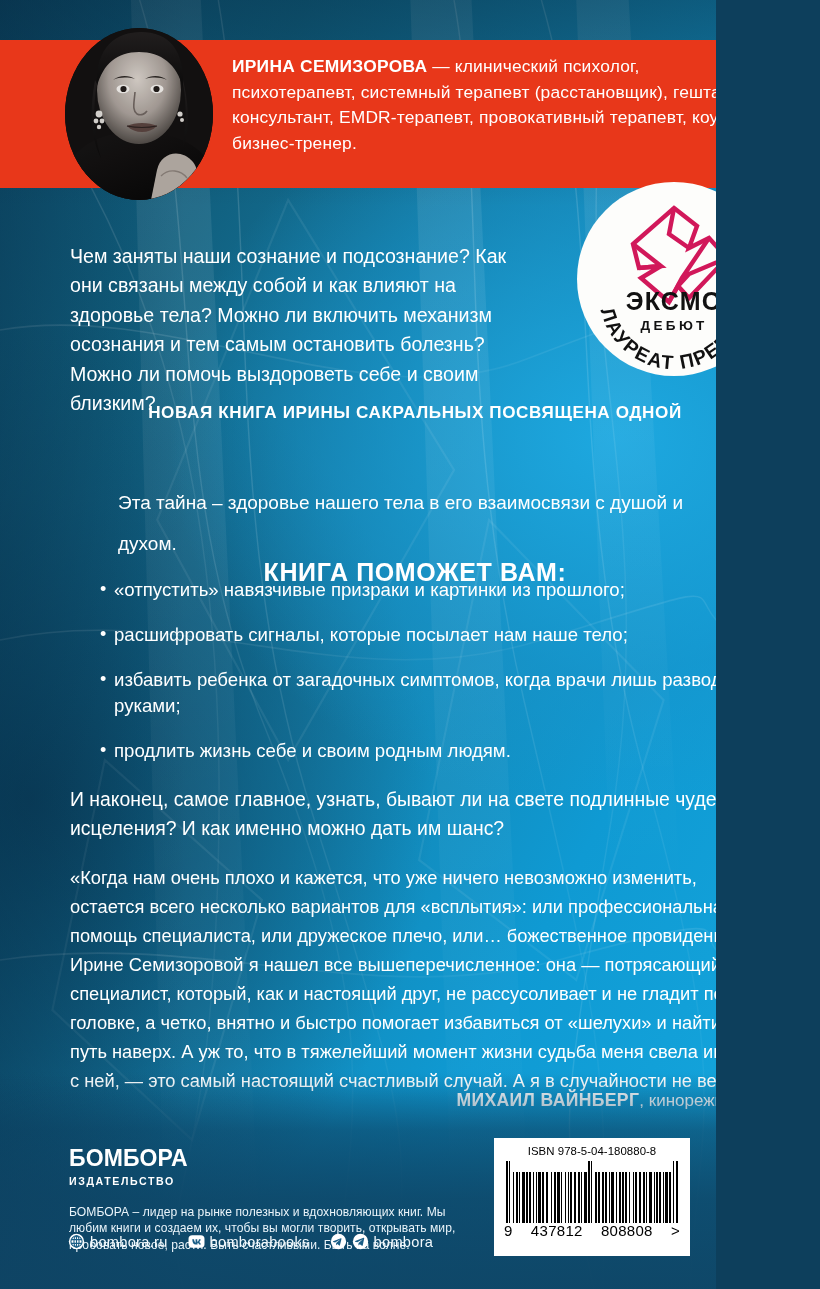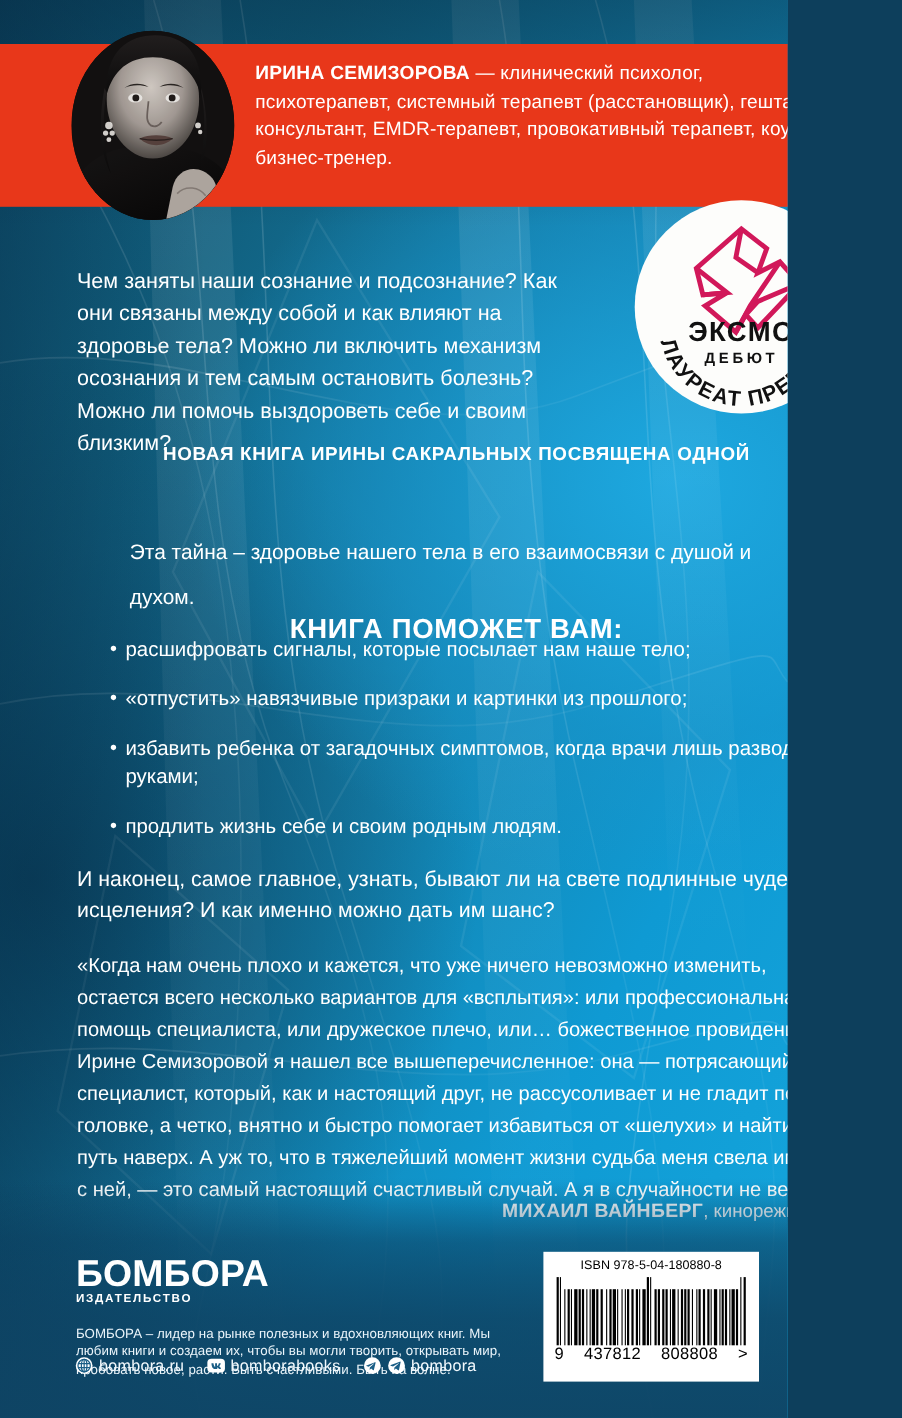--- a/index.html
+++ b/index.html
@@ -117,21 +117,21 @@
   .bottom-fade{
     position:absolute;left:0;bottom:0;width:100%;height:215px;
     background:linear-gradient(180deg, rgba(10,58,90,0) 0%, rgba(12,62,94,.55) 26%, rgba(14,66,98,.80) 58%, rgba(15,68,100,.88) 100%);
     pointer-events:none;
   }
 
   .brand{
     position:absolute;left:69px;top:1144px;
   }
   .brand-name{
-    font-size:34px;font-weight:700;letter-spacing:.005em;line-height:29px;
+    font-size:23px;font-weight:700;letter-spacing:.005em;line-height:29px;
   }
   .brand-sub{
     font-size:10.6px;font-weight:700;letter-spacing:.15em;line-height:14px;margin-top:1px;
   }
 
   .blurb{
     position:absolute;left:69px;top:1192px;width:400px;
     font-size:12.1px;line-height:16.2px;letter-spacing:.004em;
     color:#eaf4fa;
   }
@@ -285,22 +285,22 @@
 
   <div class="lead-caps">
     <span class="l1">НОВАЯ КНИГА ИРИНЫ САКРАЛЬНЫХ ПОСВЯЩЕНА ОДНОЙ</span>
   </div>
 
   <p class="secret">Эта тайна – здоровье нашего тела в его взаимосвязи с душой и духом.</p>
 
   <h2 class="help-title">КНИГА ПОМОЖЕТ ВАМ:</h2>
 
   <ul class="bullets">
+    <li>«отпустить» навязчивые призраки и картинки из прошлого;</li>
     <li>расшифровать сигналы, которые посылает нам наше тело;</li>
-    <li>«отпустить» навязчивые призраки и картинки из прошлого;</li>
     <li>избавить ребенка от загадочных симптомов, когда врачи лишь разводят руками;</li>
     <li>продлить жизнь себе и своим родным людям.</li>
   </ul>
 
   <p class="finally">И наконец, самое главное, узнать, бывают ли на свете подлинные чудеса исцеления? И как именно можно дать им шанс?</p>
 
   <p class="quote">«Когда нам очень плохо и кажется, что уже ничего невозможно изменить, остается всего несколько вариантов для «всплытия»: или профессио­нальная помощь специалиста, или дружеское плечо, или… божественное провидение. В Ирине Семизоровой я нашел все вышеперечисленное: она — потрясающий специалист, который, как и настоящий друг, не рассусоливает и не гладит по головке, а четко, внятно и быстро помогает избавиться от «шелухи» и найти свой путь наверх. А уж то, что в тяжелейший момент жизни судьба меня свела именно с ней, — это самый настоящий счастливый случай. А я в случайности не верю».</p>
 
   <div class="quote-author">
     <b>МИХАИЛ ВАЙНБЕРГ</b><span>, кинорежиссер</span>

